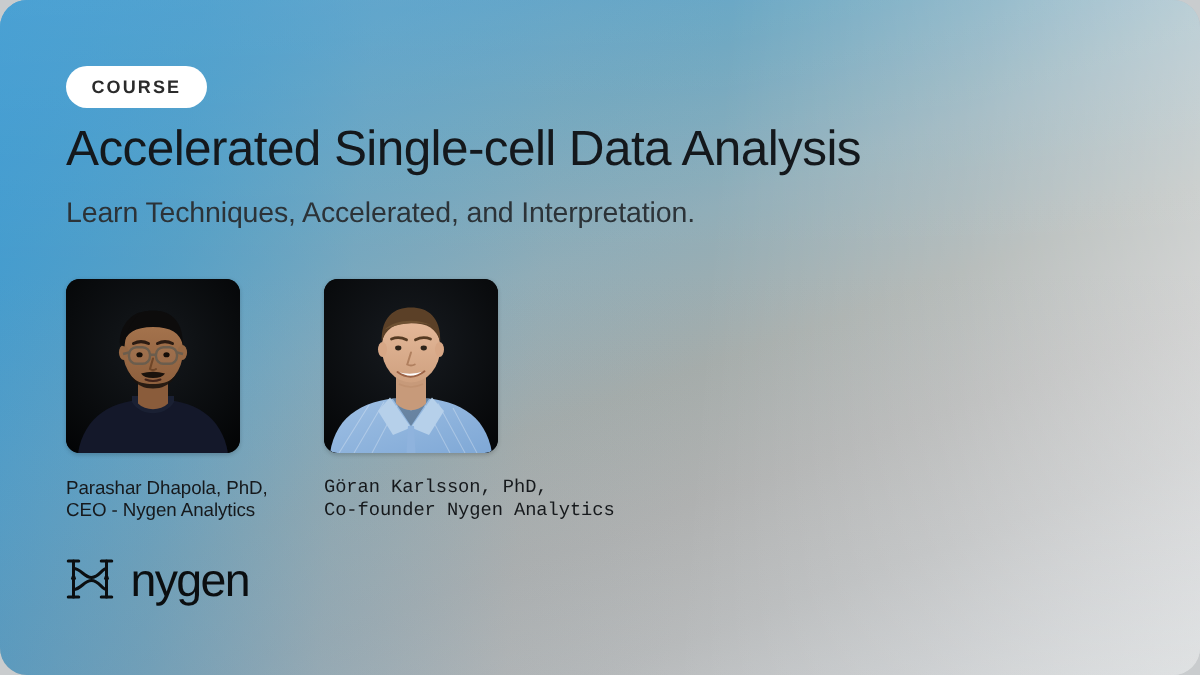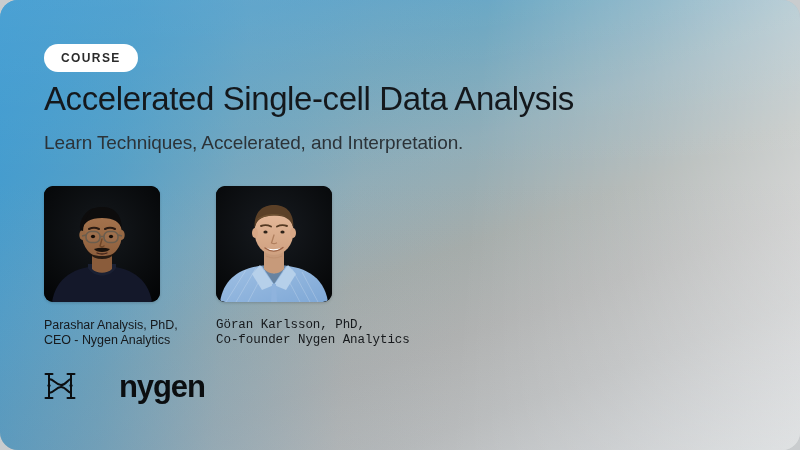--- a/index.html
+++ b/index.html
@@ -113,22 +113,22 @@
     color:#7b8489; line-height:18px; white-space:nowrap;
   }
 
   
   .nygen {
     position:absolute; left:44px; top:368px;
     display:flex; align-items:center; gap:9px;
   }
   .nygen-mark { width:34px; height:36px; display:block; }
   .nygen-word {
-    font-size:31px; font-weight:700; letter-spacing:-1.1px;
-    color:#0b0e10; line-height:31px;margin-left:32px;
+    font-size:31px; font-weight:400; letter-spacing:-1.1px;
+    color:#0b0e10; line-height:31px;
   }
 </style>
 </head>
 <body>
 
 <div class="banner">
   <div class="wash"></div>
   <div class="wash2"></div>
 
   <div class="content">
@@ -254,21 +254,21 @@
 
           <path d="M49 62 q9 6 18 -0.5 q-9 3 -18 0.5 Z" fill="#ffffff"></path>
           <path d="M49 62 q9 6.5 18 -0.5" stroke="#9c6346" stroke-width="1.3" fill="none" stroke-linecap="round"></path>
 
           <path d="M50 70 q8 4 16 0" stroke="#bd8e6d" stroke-width="1.1" fill="none" opacity="0.7"></path>
         </g>
       </svg>
     </div>
 
     <div class="caption c1">
-      <span>Parashar Analysis, PhD,</span>
+      <span>Parashar Dhapola, PhD,</span>
       <span>CEO - Nygen Analytics</span>
     </div>
     <div class="caption c2">
       <span>Göran Karlsson, PhD,</span>
       <span>Co-founder Nygen Analytics</span>
     </div>
 
 
     <div class="nygen">
       <svg class="nygen-mark" viewBox="0 0 34 36">

